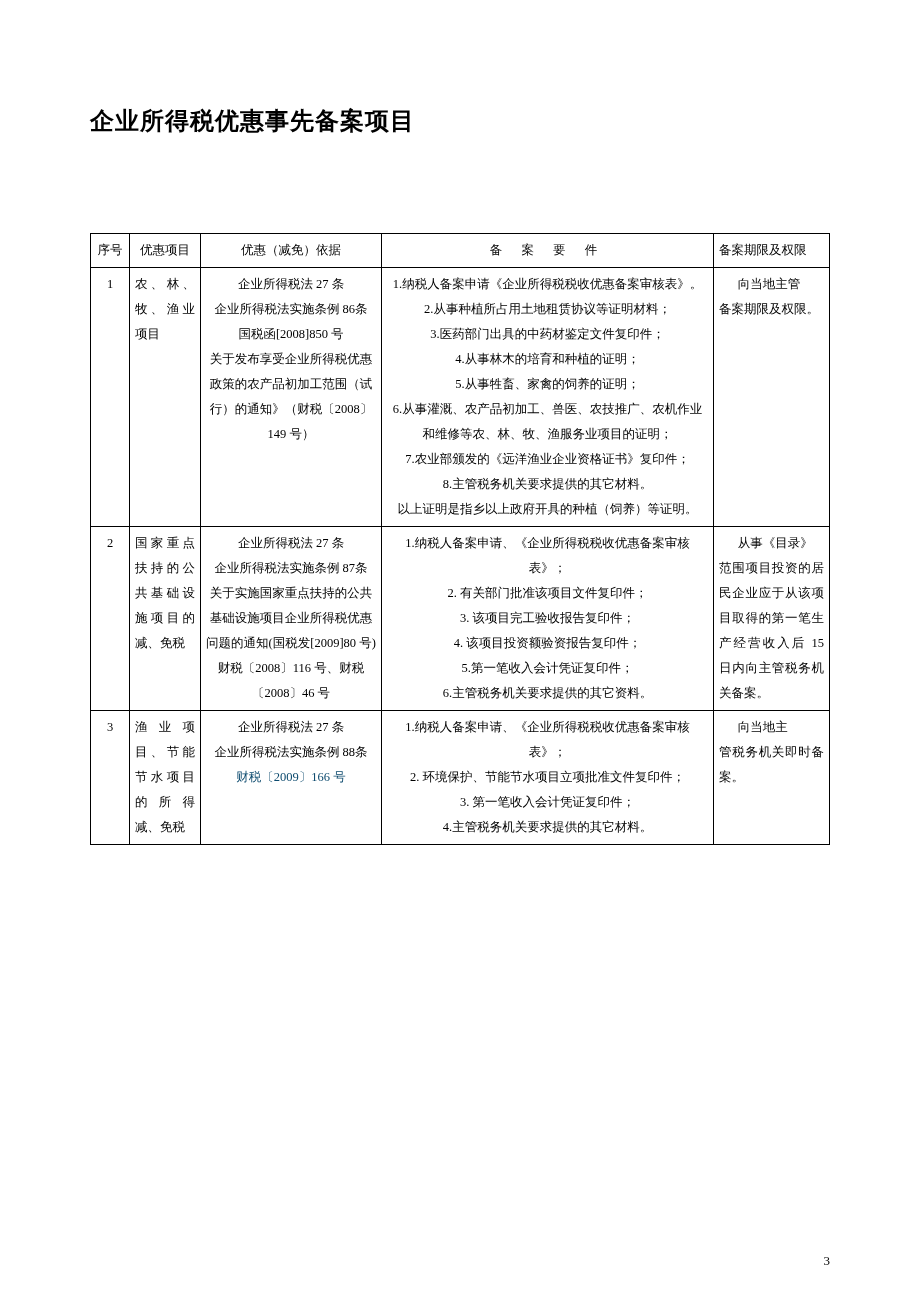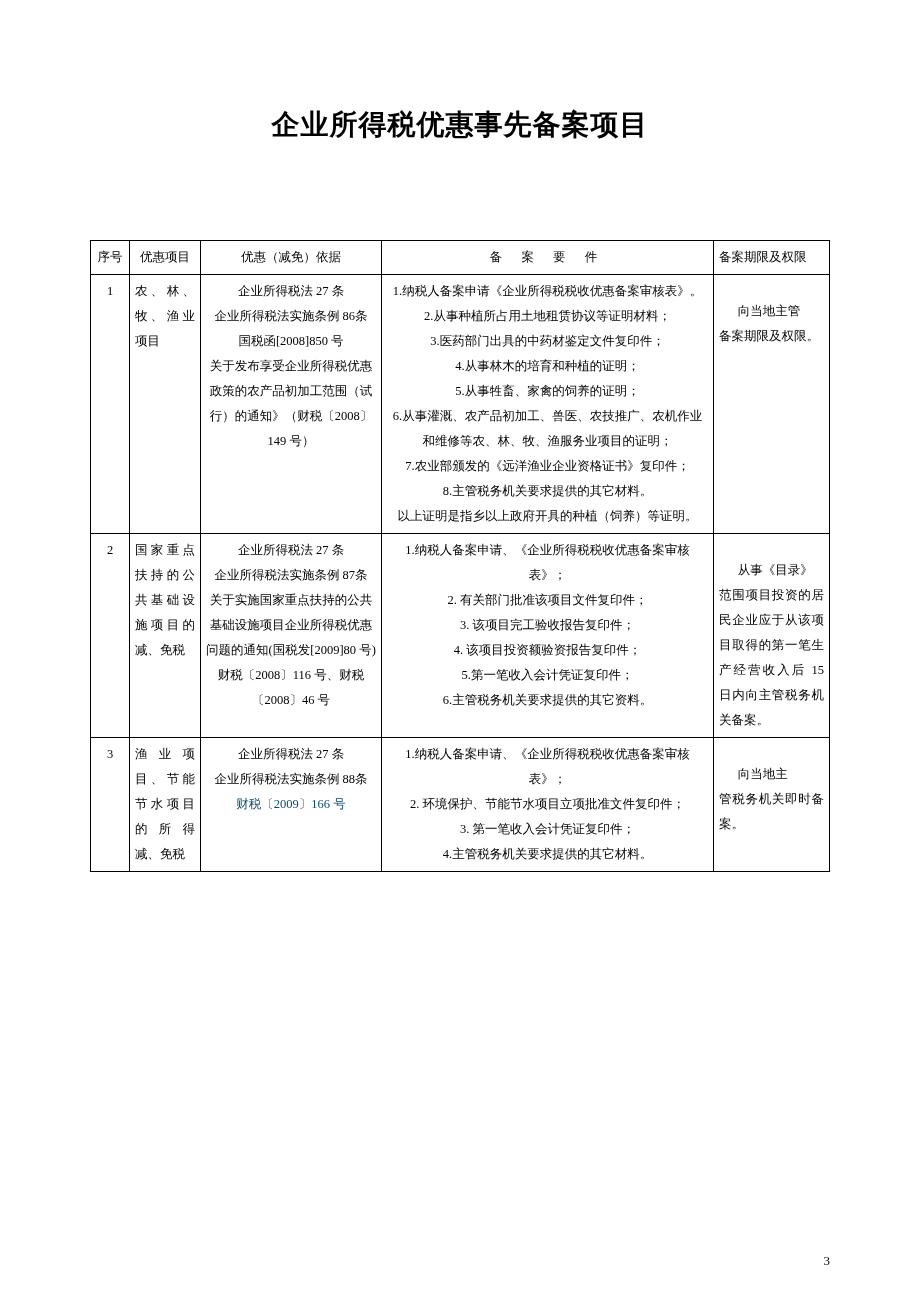--- a/index.html
+++ b/index.html
@@ -7,22 +7,21 @@
       font-size: 13px;
       color: #000;
       background: #fff;
       margin: 0;
       padding: 100px 90px 40px 90px;
       width: 920px;
       box-sizing: border-box;
       line-height: 1.8;
     }
     h1 {
-      text-align: center;
-      font-size: 28px;
+      font-size: 24px;
       font-weight: bold;
       margin: 0 0 90px 0;
       letter-spacing: 1px;
     }
     table {
       border-collapse: collapse;
       width: 100%;
       table-layout: fixed;
     }
     td, th {
@@ -35,21 +34,21 @@
       font-weight: normal;
     }
     .col-index { width: 28px; text-align: center; }
     .col-item { width: 60px; text-align: justify; text-justify: inter-ideograph; }
     .col-basis { width: 170px; }
     .col-req { width: auto; }
     .col-period { width: 105px; }
     .center { text-align: center; }
     .spaced-header { text-align: center; letter-spacing: 8px; }
     .justify-inter { text-align: justify; text-justify: distribute; }
-    .first-indent { text-indent: 1.5em; display:block;margin-top:20px; }
+    .first-indent { text-indent: 1.5em; display:block; }
     .red { color: #0c4a6e; }
     .page-num {
       position: absolute;
       bottom: 30px;
       right: 90px;
       font-size: 13px;
     }
   </style>
 </head>
 <body>

